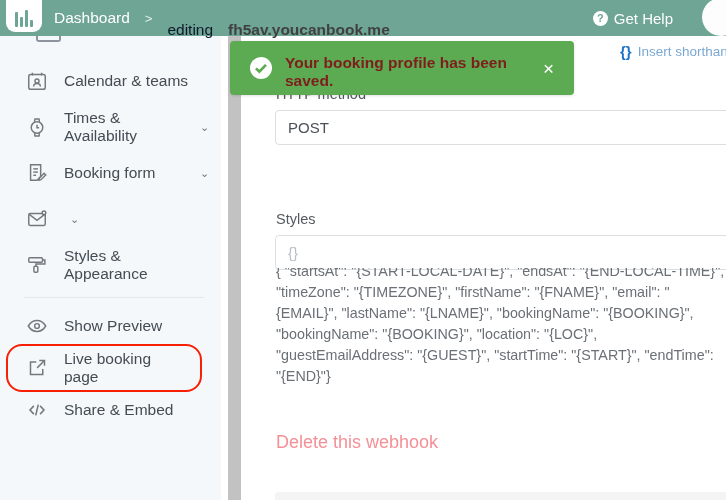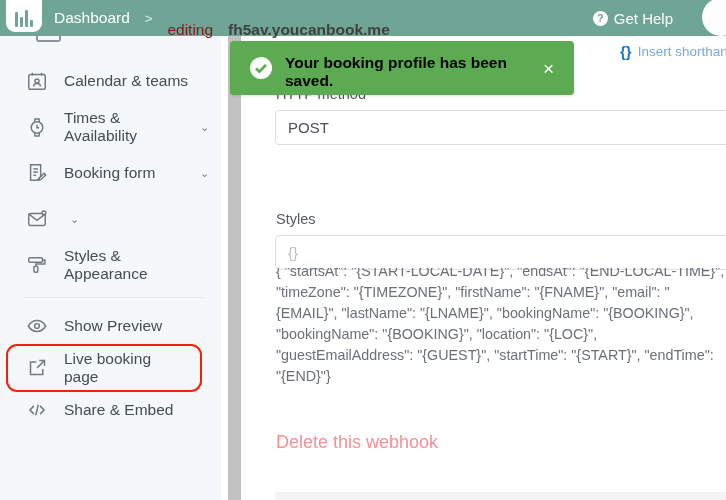--- a/index.html
+++ b/index.html
@@ -57,21 +57,21 @@
     top: 0;
     height: 36px;
     display: flex;
     align-items: center;
     gap: 15px;
     color: #ffffff;
     font-size: 15.5px;
   }
   .breadcrumb .crumb-link { color: #ffffff; }
   .breadcrumb .chev { color: #e2efe9; font-size: 13px; }
-  .breadcrumb .editing { color: #7f1d1d; margin-top: 24px; }
+  .breadcrumb .editing { color: #0f172a; margin-top: 24px; }
   .breadcrumb .profile-url {
     color: #404040;
     font-weight: bold;
     margin-top: 24px;
   }
 
   .gethelp {
     position: absolute;
     right: 53px;
     top: 0;
@@ -162,21 +162,21 @@
   }
 
   .nav-sep {
     margin: 9px 24px 8px 24px;
     height: 1px;
     background: #e3e8ec;
   }
 
   .nav-item.highlight {
     outline: 2.5px solid #f81f05;
-    border-radius: 9px;
+    border-radius: 14px;
     margin: 0 28px 0 8px;
     padding-left: 16px;
   }
   .nav-item.small { min-height: 40px; }
 
   
   .scroll-region {
     position: absolute;
     top: 36px;
     left: 221px;
@@ -322,21 +322,21 @@
     width: 22px; height: 22px;
     border-radius: 50%;
     background: #ffffff;
     color: #5cab53;
     display: flex;
     align-items: center;
     justify-content: center;
   }
   .toast .msg {
     flex: 1 1 auto;
-    color: #000000;
+    color: #7f1d1d;
     font-size: 15.5px;
     font-weight: bold;
     margin-top: 8px;
   }
   .toast .xbtn {
     flex: 0 0 auto;
     color: #ffffff;
     font-size: 19px;
     line-height: 1;
     cursor: pointer;

